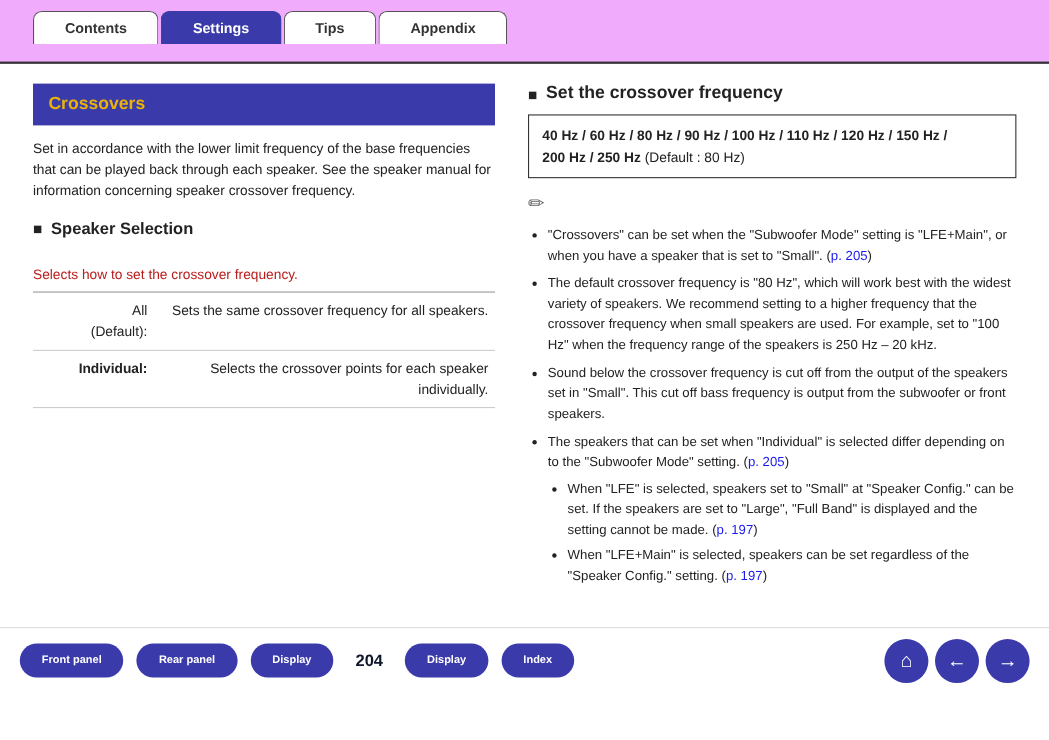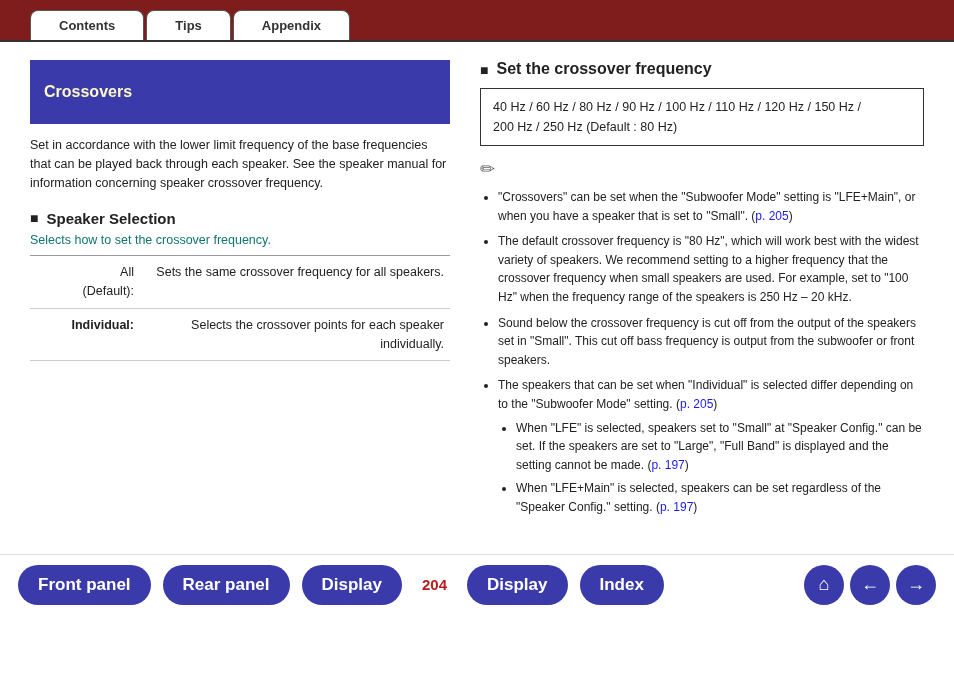--- a/index.html
+++ b/index.html
@@ -9,23 +9,23 @@
       background: #fff;
       width: 954px;
       min-height: 673px;
       overflow: hidden;
     }
 
     
     .top-nav {
       display: flex;
       align-items: flex-end;
-      padding: 10px 30px 0 30px;
+      padding: 10px 30px 16px 30px;
       border-bottom: 2px solid #333;
-      background: #7f1d1d;
+      background: #f0abfc;
     }
     .nav-tab {
       position: relative;
       padding: 7px 28px;
       font-size: 13px;
       font-weight: bold;
       border: 1.5px solid #555;
       border-bottom: none;
       border-radius: 8px 8px 0 0;
       margin-right: 2px;
@@ -49,53 +49,53 @@
     }
 
     
     .left-panel {
       width: 420px;
       flex-shrink: 0;
     }
 
     .section-title-box {
       background: #3a3aaa;
-      color: #fef9c3;
+      color: #eab308;
       font-size: 16px;
       font-weight: bold;
-      padding: 23px 14px;
+      padding: 10px 14px;
       margin-bottom: 12px;
     }
 
     .intro-text {
       font-size: 12.5px;
       color: #222;
       margin-bottom: 18px;
       line-height: 1.5;
       margin-top: 12px;
     }
 
     .subsection-title {
       font-size: 15px;
       font-weight: bold;
       color: #222;
-      margin-bottom: 6px;
+      margin-bottom: 26px;
       display: flex;
       align-items: flex-start;
       gap: 8px;
     }
     .subsection-title::before {
       content: '■';
       color: #222;
       font-size: 14px;
     }
 
     .sub-intro-text {
       font-size: 12.5px;
-      color: #0f766e;
+      color: #b91c1c;
       margin-bottom: 8px;
     }
 
     .speaker-table {
       width: 100%;
       border-top: 1.5px solid #999;
       border-collapse: collapse;
     }
     .speaker-table tr {
       border-bottom: 1px solid #ccc;
@@ -138,21 +138,21 @@
 
     .freq-box {
       border: 1.5px solid #333;
       padding: 8px 12px;
       margin-bottom: 12px;
       font-size: 12.5px;
       color: #222;
       line-height: 1.6;
     }
     .freq-box strong {
-      font-weight: normal;
+      font-weight: bold;
     }
 
     .pencil-icon {
       font-size: 18px;
       color: #666;
       margin-bottom: 8px;
       display: block;
     }
 
     .notes-list {
@@ -187,32 +187,32 @@
       background: #fff;
       border-top: 1px solid #ddd;
       gap: 12px;
       margin-top: 20px;
     }
 
     .bottom-btn {
       background: #3a3aaa;
       color: #fff;
       font-weight: bold;
-      font-size: 17px;
+      font-size: 10px;
       padding: 10px 20px;
       border-radius: 22px;
       border: none;
       cursor: pointer;
       white-space: nowrap;
     }
 
     .page-number {
       font-size: 15px;
       font-weight: bold;
-      color: #b91c1c;
+      color: #0f172a;
       margin: 0 8px;
     }
 
     .nav-icon-btn {
       width: 40px;
       height: 40px;
       border-radius: 50%;
       border: none;
       cursor: pointer;
       display: flex;
@@ -238,20 +238,21 @@
       display: flex;
       gap: 6px;
       margin-left: auto;
     }
   </style>
 </head>
 <body>
 
 <div class="top-nav">
 <div class="nav-tab">Contents</div>
+    <div class="nav-tab active">Settings</div>
     <div class="nav-tab">Tips</div>
     <div class="nav-tab">Appendix</div>
   </div>
 
 <div class="main-content">
 
   <div class="left-panel">
     <div class="section-title-box">
       <span>Crossovers</span>
     </div>

